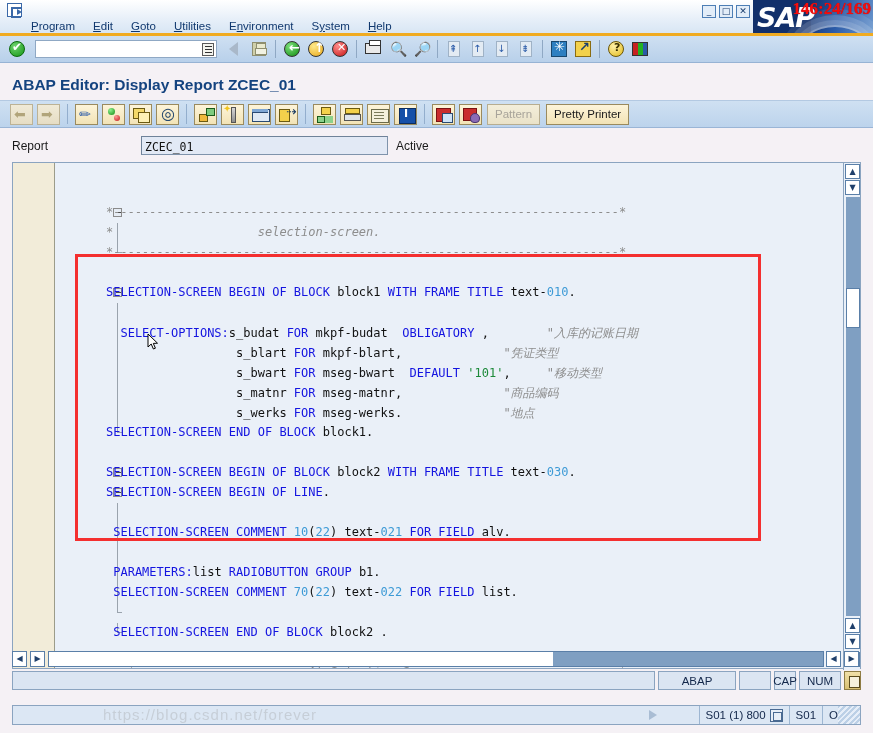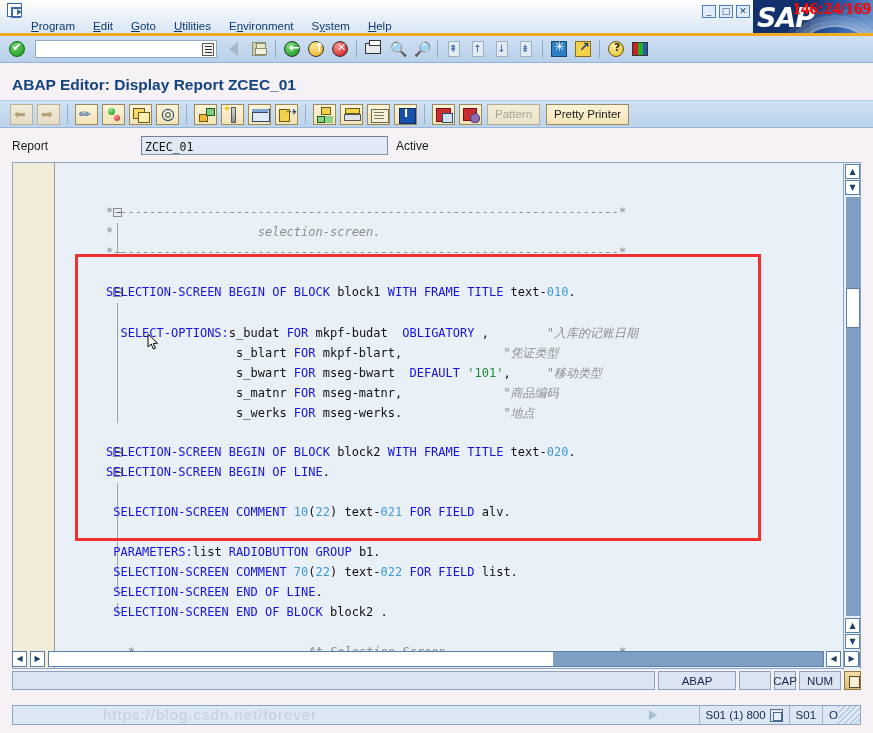--- a/index.html
+++ b/index.html
@@ -512,29 +512,30 @@
         <div class="coderow"><span class="foldline"></span><span class="codetxt"><span class="cmt">*                    selection-screen.</span></span></div>
         <div class="coderow"><span class="foldend"></span><span class="codetxt"><span class="cmt">*----------------------------------------------------------------------*</span></span></div>
         <div class="coderow"><span class="codetxt"></span></div>
         <div class="coderow"><span class="foldbox"></span><span class="codetxt"><span class="kw">SELECTION-SCREEN BEGIN OF BLOCK </span><span class="ident">block1 </span><span class="kw">WITH FRAME TITLE </span><span class="ident">text-</span><span class="num">010</span><span class="ident">.</span></span></div>
         <div class="coderow"><span class="foldline"></span><span class="codetxt"></span></div>
         <div class="coderow"><span class="foldline"></span><span class="codetxt"><span class="kw">  SELECT-OPTIONS:</span><span class="ident">s_budat </span><span class="kw">FOR </span><span class="ident">mkpf-budat  </span><span class="kw">OBLIGATORY </span><span class="ident">,</span><span class="cmt">        "入库的记账日期</span></span></div>
         <div class="coderow"><span class="foldline"></span><span class="codetxt"><span class="ident">                  s_blart </span><span class="kw">FOR </span><span class="ident">mkpf-blart,</span><span class="cmt">              "凭证类型</span></span></div>
         <div class="coderow"><span class="foldline"></span><span class="codetxt"><span class="ident">                  s_bwart </span><span class="kw">FOR </span><span class="ident">mseg-bwart  </span><span class="kw">DEFAULT </span><span class="lit">'101'</span><span class="ident">,</span><span class="cmt">     "移动类型</span></span></div>
         <div class="coderow"><span class="foldline"></span><span class="codetxt"><span class="ident">                  s_matnr </span><span class="kw">FOR </span><span class="ident">mseg-matnr,</span><span class="cmt">              "商品编码</span></span></div>
         <div class="coderow"><span class="foldline"></span><span class="codetxt"><span class="ident">                  s_werks </span><span class="kw">FOR </span><span class="ident">mseg-werks.</span><span class="cmt">              "地点</span></span></div>
+        <div class="coderow"><span class="foldend"></span><span class="codetxt"><span class="kw">SELECTION-SCREEN END OF BLOCK </span><span class="ident">block1.</span></span></div>
         <div class="coderow"><span class="codetxt"></span></div>
-        <div class="coderow"><span class="foldbox"></span><span class="codetxt"><span class="kw">SELECTION-SCREEN BEGIN OF BLOCK </span><span class="ident">block2 </span><span class="kw">WITH FRAME TITLE </span><span class="ident">text-</span><span class="num">020</span><span class="ident">.</span></span></div>
+        <div class="coderow"><span class="foldbox"></span><span class="codetxt"><span class="kw">SELECTION-SCREEN BEGIN OF BLOCK </span><span class="ident">block2 </span><span class="kw">WITH FRAME TITLE </span><span class="ident">text-</span><span class="num">030</span><span class="ident">.</span></span></div>
         <div class="coderow"><span class="foldbox"></span><span class="codetxt"><span class="kw">SELECTION-SCREEN BEGIN OF LINE</span><span class="ident">.</span></span></div>
         <div class="coderow"><span class="foldline"></span></div>
         <div class="coderow"><span class="foldline"></span><span class="codetxt"><span class="kw"> SELECTION-SCREEN COMMENT </span><span class="num">10</span><span class="ident">(</span><span class="num">22</span><span class="ident">) </span><span class="ident">text-</span><span class="num">021 </span><span class="kw">FOR FIELD </span><span class="ident">alv.</span></span></div>
         <div class="coderow"><span class="foldline"></span><span class="codetxt"></span></div>
         <div class="coderow"><span class="foldline"></span><span class="codetxt"><span class="kw"> PARAMETERS:</span><span class="ident">list </span><span class="kw">RADIOBUTTON GROUP </span><span class="ident">b1.</span></span></div>
         <div class="coderow"><span class="foldline"></span><span class="codetxt"><span class="kw"> SELECTION-SCREEN COMMENT </span><span class="num">70</span><span class="ident">(</span><span class="num">22</span><span class="ident">) </span><span class="ident">text-</span><span class="num">022 </span><span class="kw">FOR FIELD </span><span class="ident">list.</span></span></div>
-        <div class="coderow"><span class="foldend"></span><span class="codetxt"><span class="kw"> SELECTION-SCREEN END OF LINE</span><span class="ident">.</span></span></div>
+        <div class="coderow"><span class="foldend"></span></div>
         <div class="coderow"><span class="foldend"></span><span class="codetxt"><span class="kw"> SELECTION-SCREEN END OF BLOCK </span><span class="ident">block2 .</span></span></div>
         <div class="coderow"><span class="codetxt"></span></div>
         <div class="coderow"><span class="codetxt"><span class="cmt">   *------------------------At Selection-Screen------------------------*</span></span></div>
       </div>
     <div class="redbox"></div>
 
     <svg class="cursor" viewBox="0 0 12 18">
       <path d="M1,1 L1,14 L4.2,11 L6.4,16 L8.4,15.2 L6.3,10.4 L10.5,10.2 Z" fill="#ffffff" stroke="#000000" stroke-width="1"></path>
     </svg>
 

